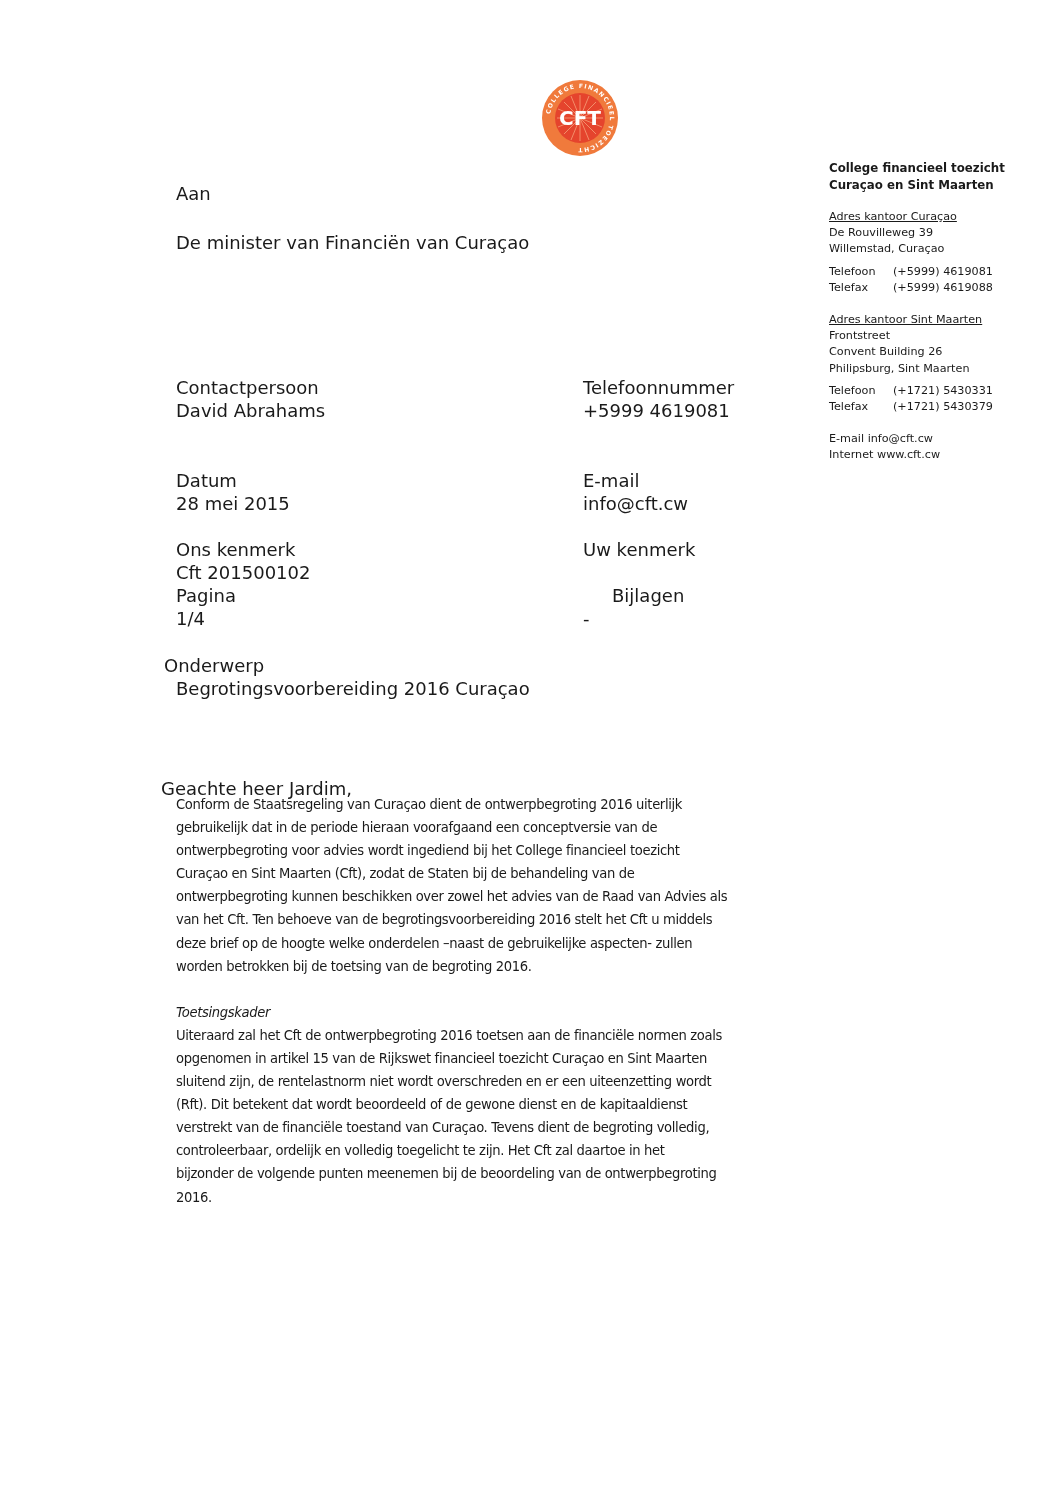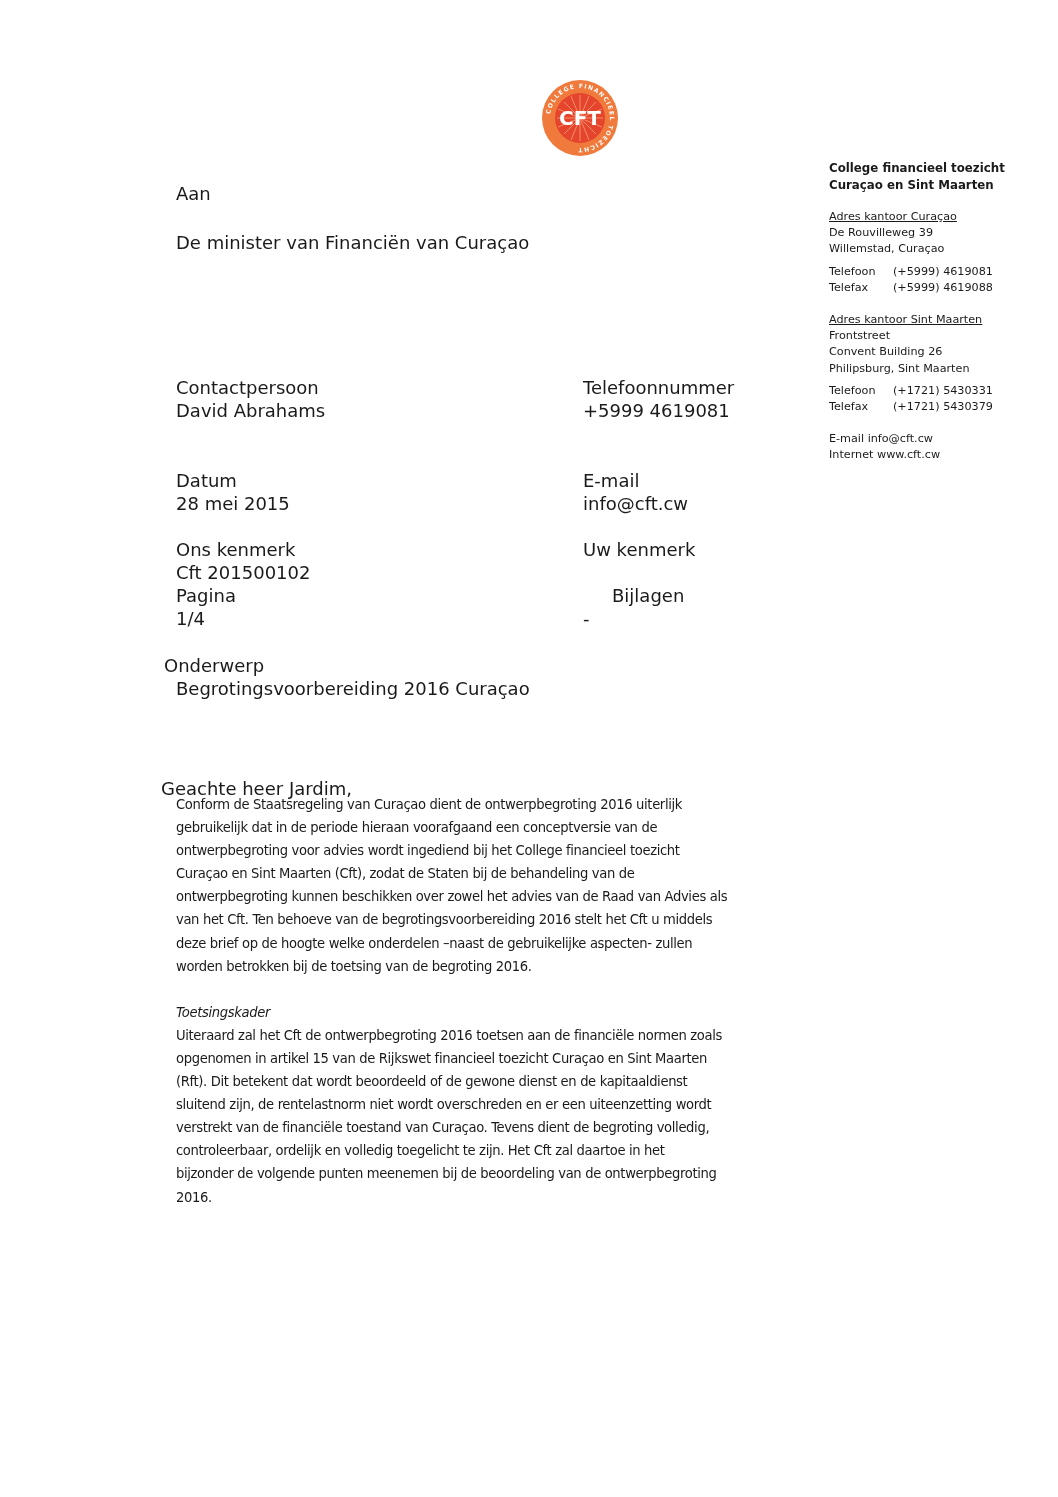--- a/index.html
+++ b/index.html
@@ -125,20 +125,20 @@
     <span class="line">ontwerpbegroting kunnen beschikken over zowel het advies van de Raad van Advies als</span>
     <span class="line">van het Cft. Ten behoeve van de begrotingsvoorbereiding 2016 stelt het Cft u middels</span>
     <span class="line">deze brief op de hoogte welke onderdelen –naast de gebruikelijke aspecten- zullen</span>
     <span class="line">worden betrokken bij de toetsing van de begroting 2016.</span>
   </p>
   <div style="height:23px"></div>
   <div class="line italic">Toetsingskader</div>
   <p>
     <span class="line">Uiteraard zal het Cft de ontwerpbegroting 2016 toetsen aan de financiële normen zoals</span>
     <span class="line">opgenomen in artikel 15 van de Rijkswet financieel toezicht Curaçao en Sint Maarten</span>
+    <span class="line">sluitend zijn, de rentelastnorm niet wordt overschreden en er een uiteenzetting wordt</span>
     <span class="line">(Rft). Dit betekent dat wordt beoordeeld of de gewone dienst en de kapitaaldienst</span>
-    <span class="line">sluitend zijn, de rentelastnorm niet wordt overschreden en er een uiteenzetting wordt</span>
     <span class="line">verstrekt van de financiële toestand van Curaçao. Tevens dient de begroting volledig,</span>
     <span class="line">controleerbaar, ordelijk en volledig toegelicht te zijn. Het Cft zal daartoe in het</span>
     <span class="line">bijzonder de volgende punten meenemen bij de beoordeling van de ontwerpbegroting</span>
     <span class="line">2016.</span>
   </p>
 </div>
 
 </body></html>

